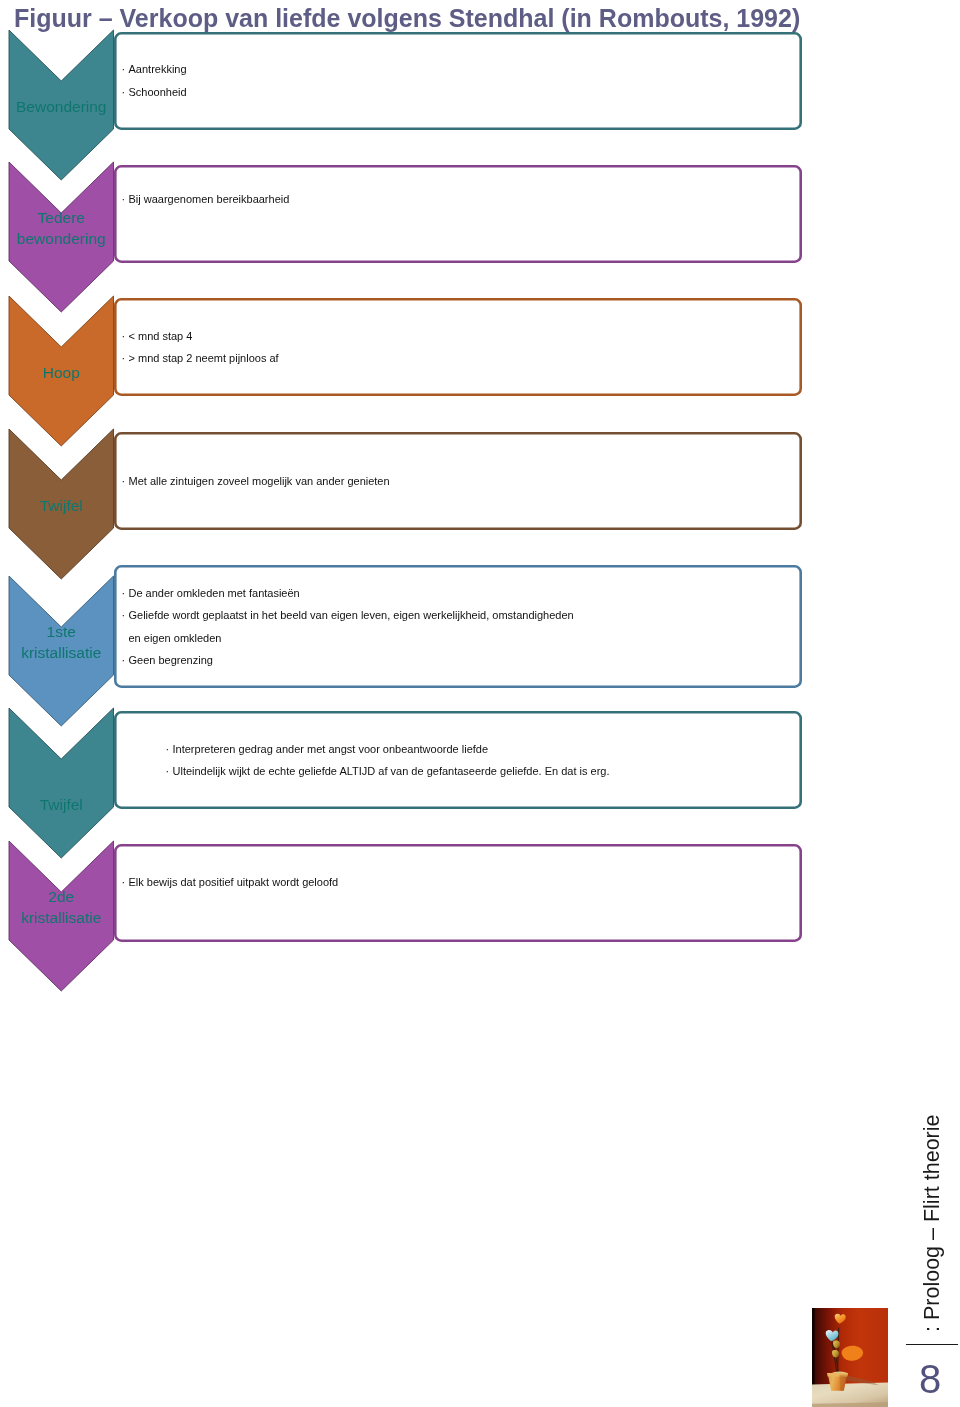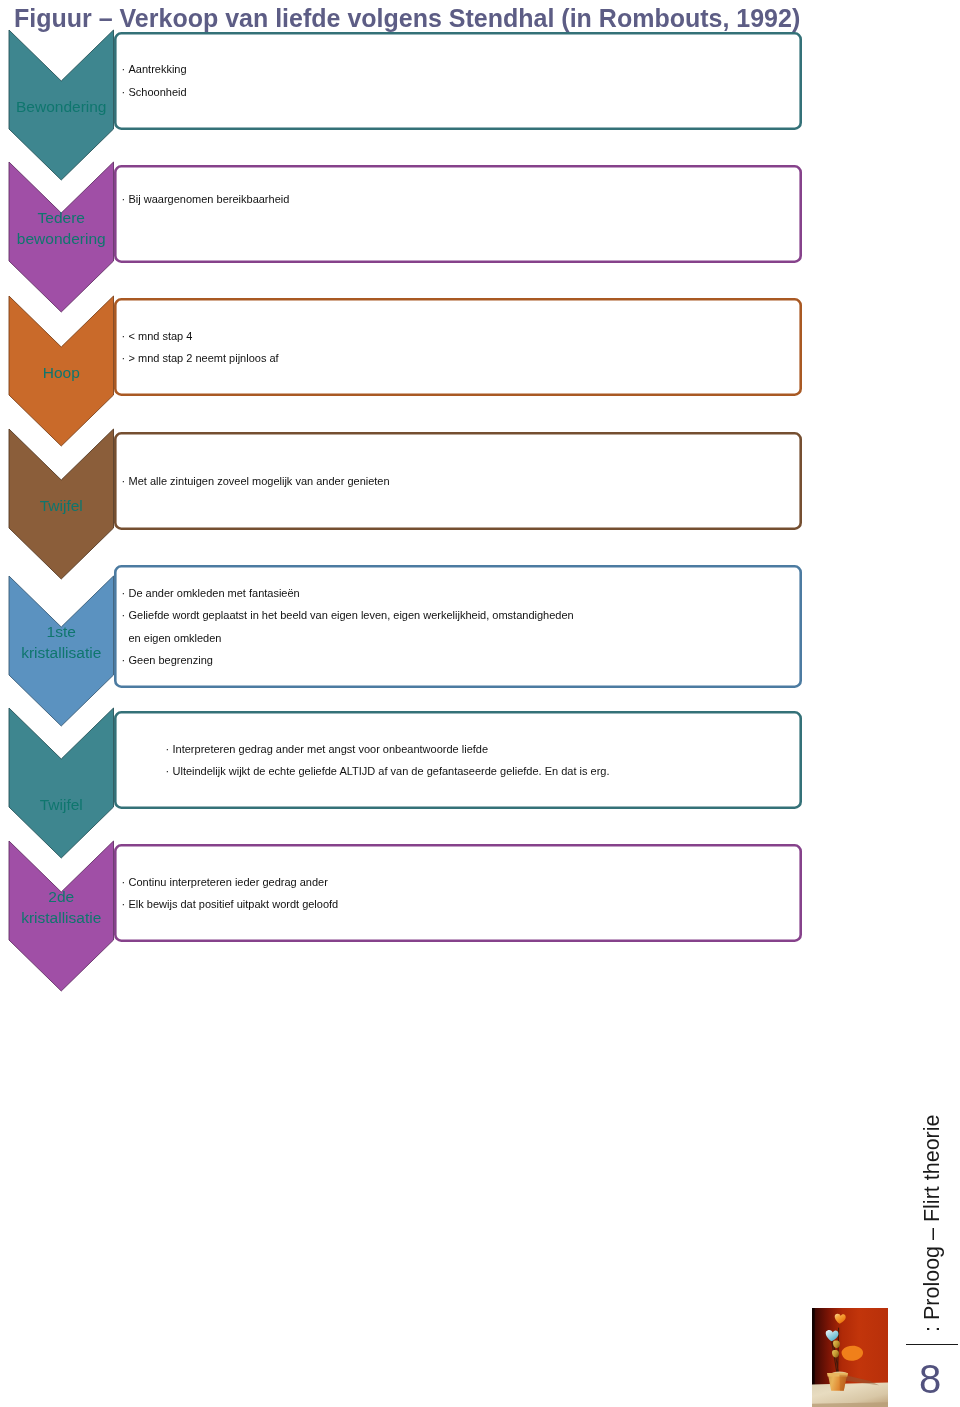--- a/index.html
+++ b/index.html
@@ -116,21 +116,20 @@
       <div class="row" style="top: 0px; left: 0px; width: 960px; height: 0px;">
         <svg class="chev" style="left:8px;top:840px" width="106.5" height="152" viewBox="-1 -1 106.5 152">
           <path d="M0,0 L52.25,51 L104.5,0 L104.5,99 L52.25,150 L0,99 Z" fill="#a04fa6" stroke="#633167" stroke-width="0.9"></path>
         </svg>
         <div class="chevlabel" style="top: 886px;">2de
 kristallisatie</div>
         <svg class="box" style="left:111.5px;top:842px" width="692" height="102" viewBox="-2 -2 692 102">
           <rect x="1.3" y="1.3" width="685.4" height="95.4" rx="6" ry="6" fill="#ffffff" stroke="#86428b" stroke-width="2.6"></rect>
         </svg>
         <div class="bullets" style="left: 121.5px; top: 870.7px;">
-          <span class="bl"><span class="dot">·</span><span>Continu interpreteren ieder gedrag ander</span></span>
           <span class="bl"><span class="dot">·</span><span>Elk bewijs dat positief uitpakt wordt geloofd</span></span>
         </div>
       </div>
     </div>
   <div id="footer">
     <div id="photo">
       <svg width="76" height="99" viewBox="0 0 76 99" preserveAspectRatio="none">
         <defs>
           <linearGradient id="wallg" x1="0" y1="0" x2="1" y2="0">
             <stop offset="0" stop-color="#200402"></stop>

